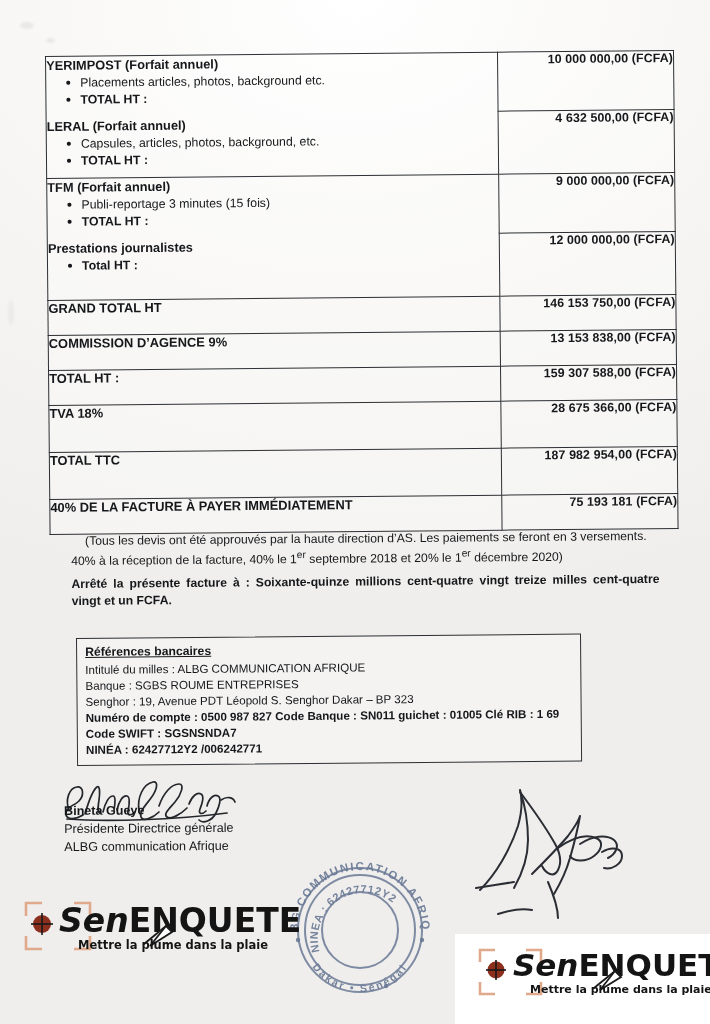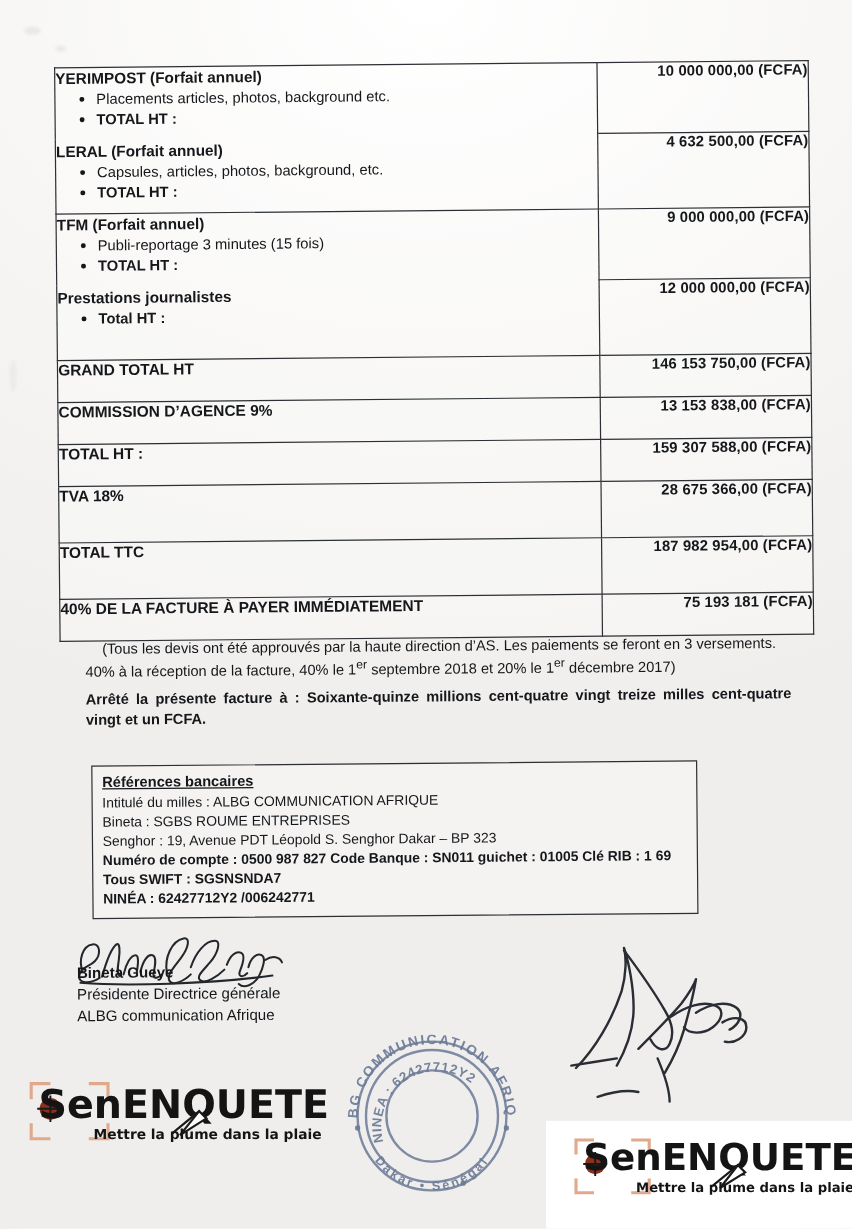--- a/index.html
+++ b/index.html
@@ -93,21 +93,21 @@
   }
 
   
   .logo{position:absolute;}
   .logo .lg-inner{position:relative;}
   .logo .brackets{position:absolute;inset:0;pointer-events:none;}
   .logo .wordmark{
     font-family:"DejaVu Sans","Liberation Sans",sans-serif;
     font-weight:bold;white-space:nowrap;line-height:1;
   }
-  .logo .sen{}
+  .logo .sen{font-style:italic;margin-left:27px;}
   .logo .tag{
     font-family:"DejaVu Sans","Liberation Sans",sans-serif;
     font-weight:bold;white-space:nowrap;text-align:center;
   }
   #logo-1{left:18px;top:898px;}
   #logo-2{left:474px;top:945px;}
   .logo-plate{
     position:absolute;left:455px;top:934px;width:255px;height:90px;background:#ffffff;
   }
 </style>
@@ -204,31 +204,31 @@
         <td class="tdesc">40% DE LA FACTURE À PAYER IMMÉDIATEMENT</td>
         <td class="amt">
           <span>75 193 181 (FCFA)</span>
         </td>
       </tr>
     </tbody>
   </table>
 </div>
 
 <div class="note">
-  <p class="p1"><span>(Tous les devis ont été approuvés par la haute direction d’AS. Les paiements se feront en 3 versements. 40% à la réception de la facture, 40% le 1</span><sup>er</sup><span> septembre 2018 et 20% le 1</span><sup>er</sup><span> décembre 2017)</span></p>
+  <p class="p1"><span>(Tous les devis ont été approuvés par la haute direction d’AS. Les paiements se feront en 3 versements. 40% à la réception de la facture, 40% le 1</span><sup>er</sup><span> septembre 2018 et 20% le 1</span><sup>er</sup><span> décembre 2020)</span></p>
   <p class="p2">Arrêté la présente facture à : Soixante-quinze millions cent-quatre vingt treize milles cent-quatre vingt et un FCFA.</p>
 </div>
 
 <div class="bank">
   <div class="bk-title">Références bancaires</div>
   <div><span>Intitulé du milles : </span><span>ALBG COMMUNICATION AFRIQUE</span></div>
-  <div><span>Bineta : </span><span>SGBS ROUME ENTREPRISES</span></div>
+  <div><span>Banque : </span><span>SGBS ROUME ENTREPRISES</span></div>
   <div><span>Senghor : </span><span>19, Avenue PDT Léopold S. Senghor Dakar – BP 323</span></div>
   <div class="b"><span>Numéro de compte : </span><span>0500 987 827  Code Banque : SN011 guichet : 01005 Clé RIB : 1 69</span></div>
-  <div class="b"><span>Tous SWIFT : </span><span>SGSNSNDA7</span></div>
+  <div class="b"><span>Code SWIFT : </span><span>SGSNSNDA7</span></div>
   <div class="b"><span>NINÉA : </span><span>62427712Y2 /006242771</span></div>
 </div>
 
 <svg class="sig-left" viewBox="0 0 210 55">
   <g fill="none" stroke="#23262b" stroke-width="1.7" stroke-linecap="round" stroke-linejoin="round">
     <path d="M14 40 C10 30 14 18 22 17 C29 16 29 26 24 31 C19 36 12 36 11 43 C10 50 20 50 28 45"></path>
     <path d="M30 44 C34 30 38 20 42 17 C45 15 45 23 44 30 C43 37 42 42 45 43"></path>
     <path d="M48 42 C50 33 54 26 58 26 C61 26 60 34 59 40"></path>
     <path d="M62 40 C64 31 68 25 72 26 C76 27 74 36 73 41 C72 46 76 46 80 42"></path>
     <path d="M84 40 C82 28 88 14 98 12 C104 11 102 20 96 28 C90 36 84 42 86 47 C88 52 98 48 104 42"></path>

